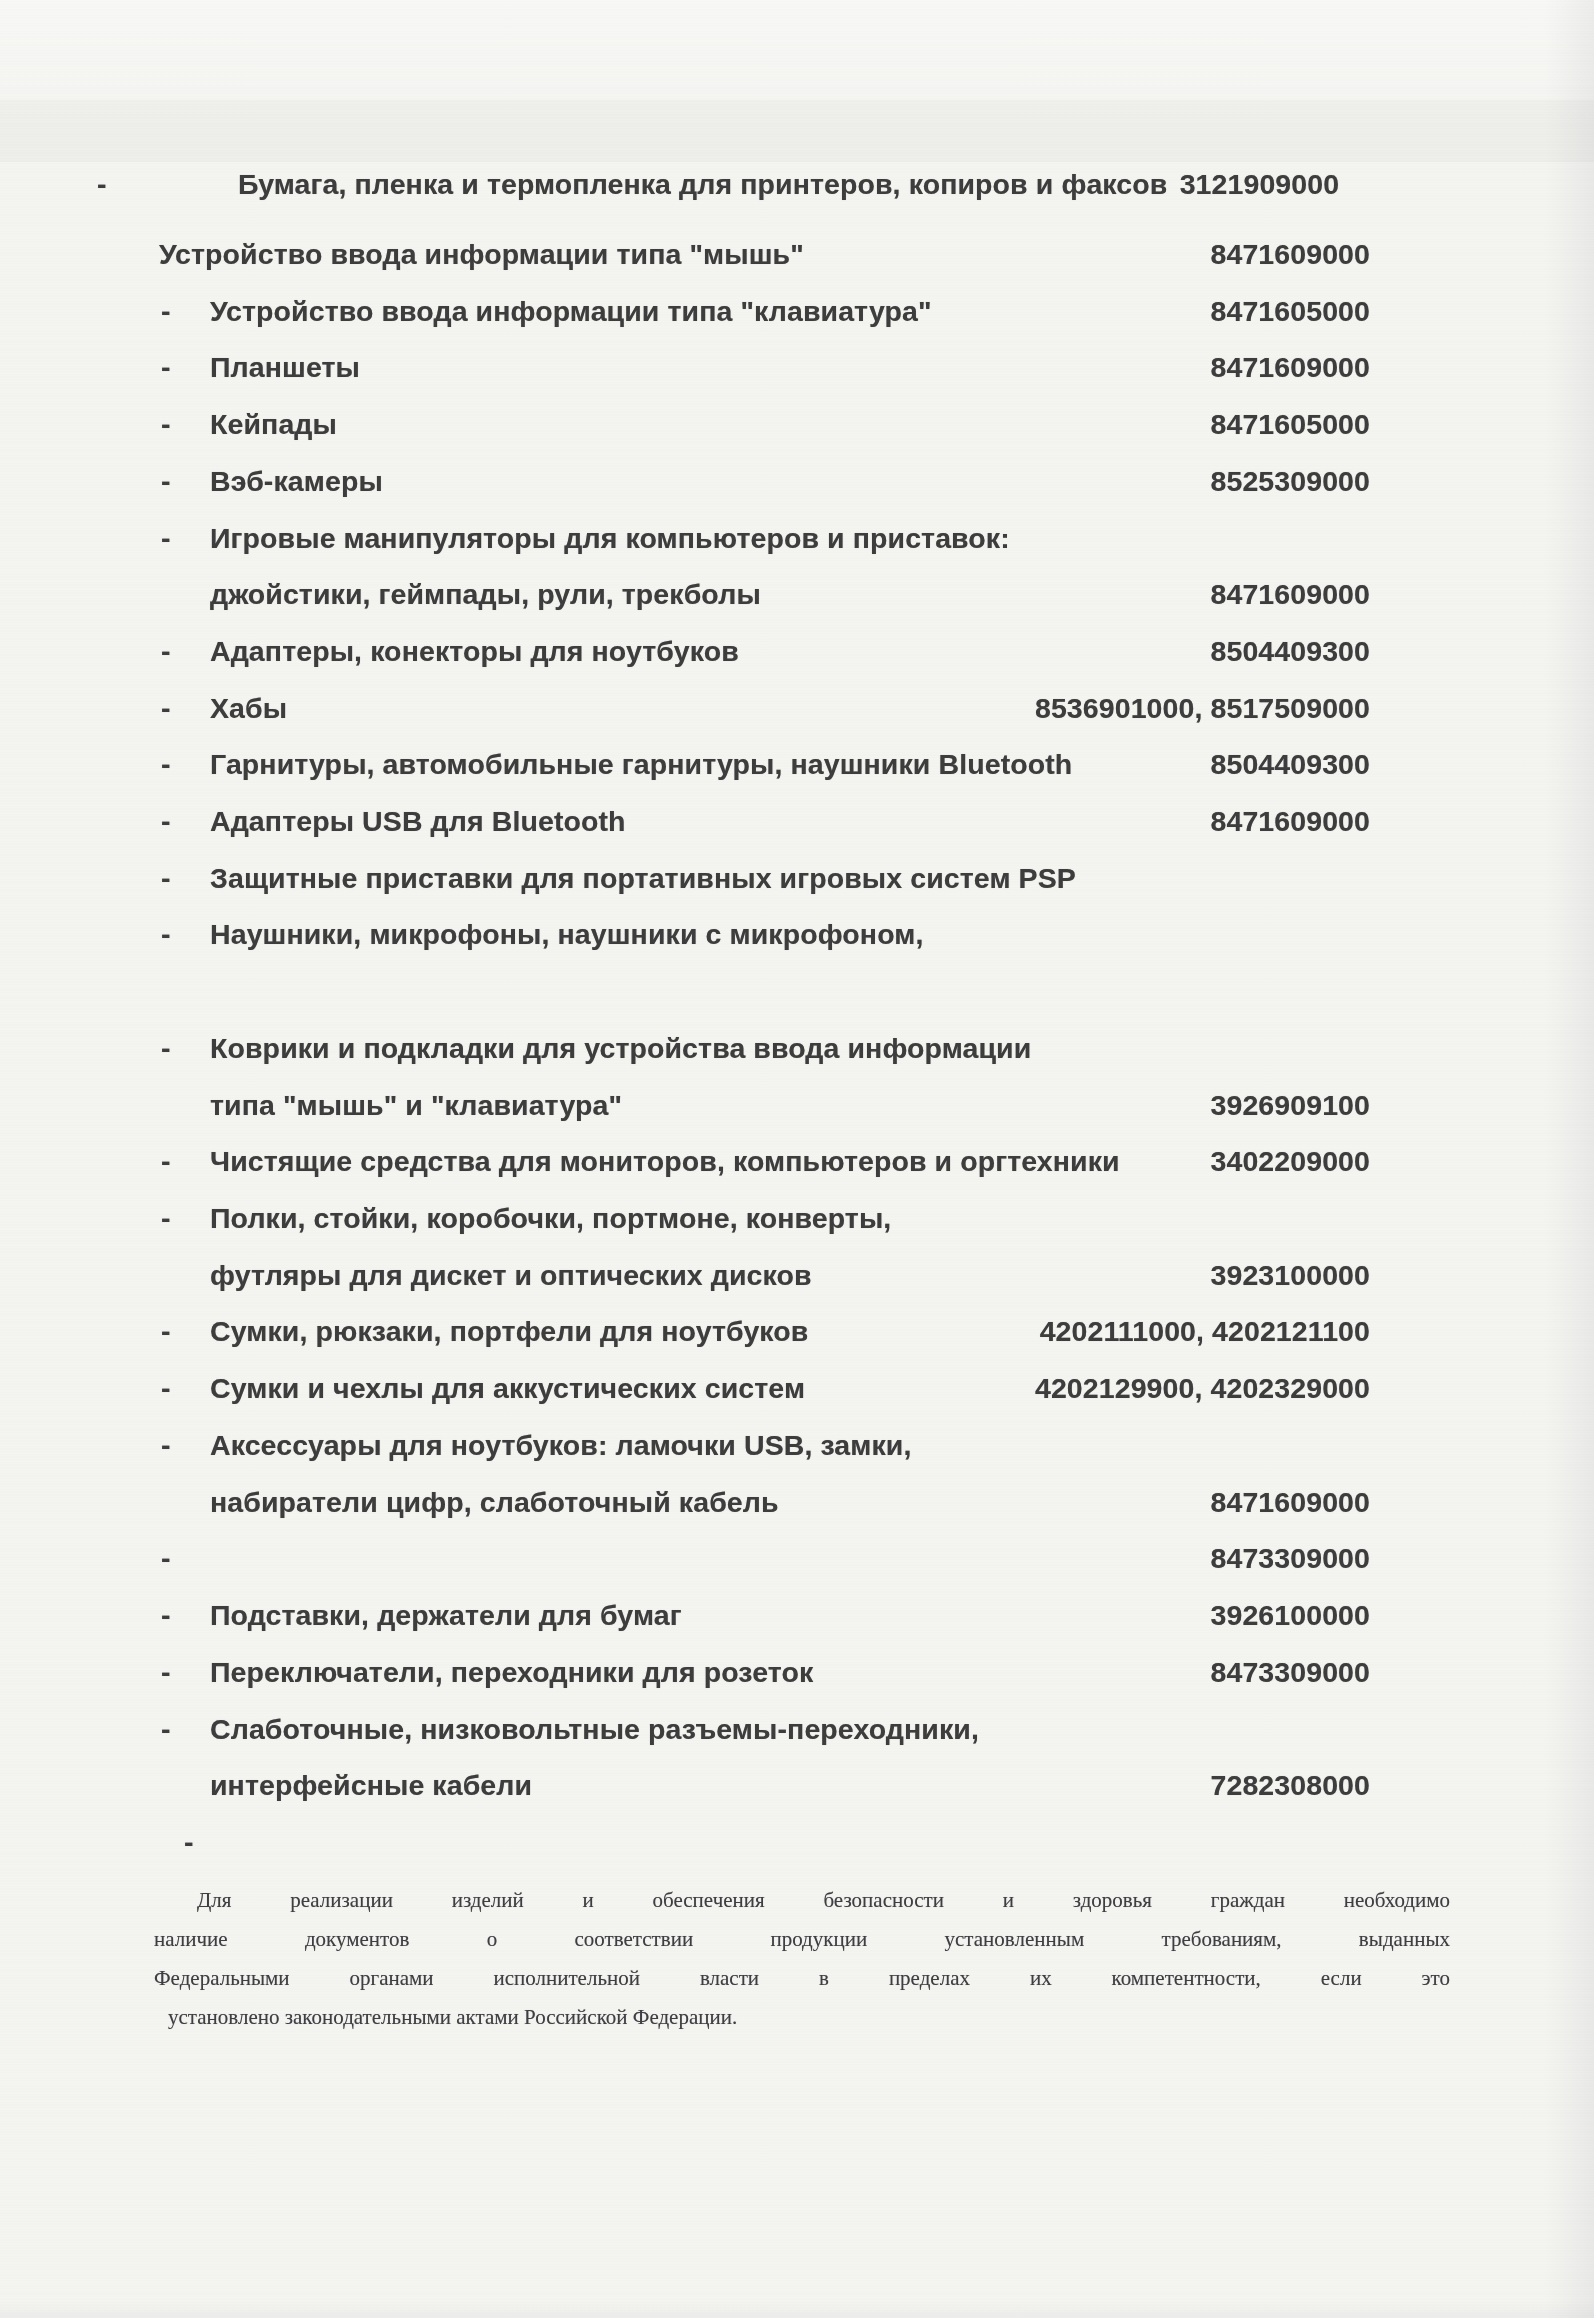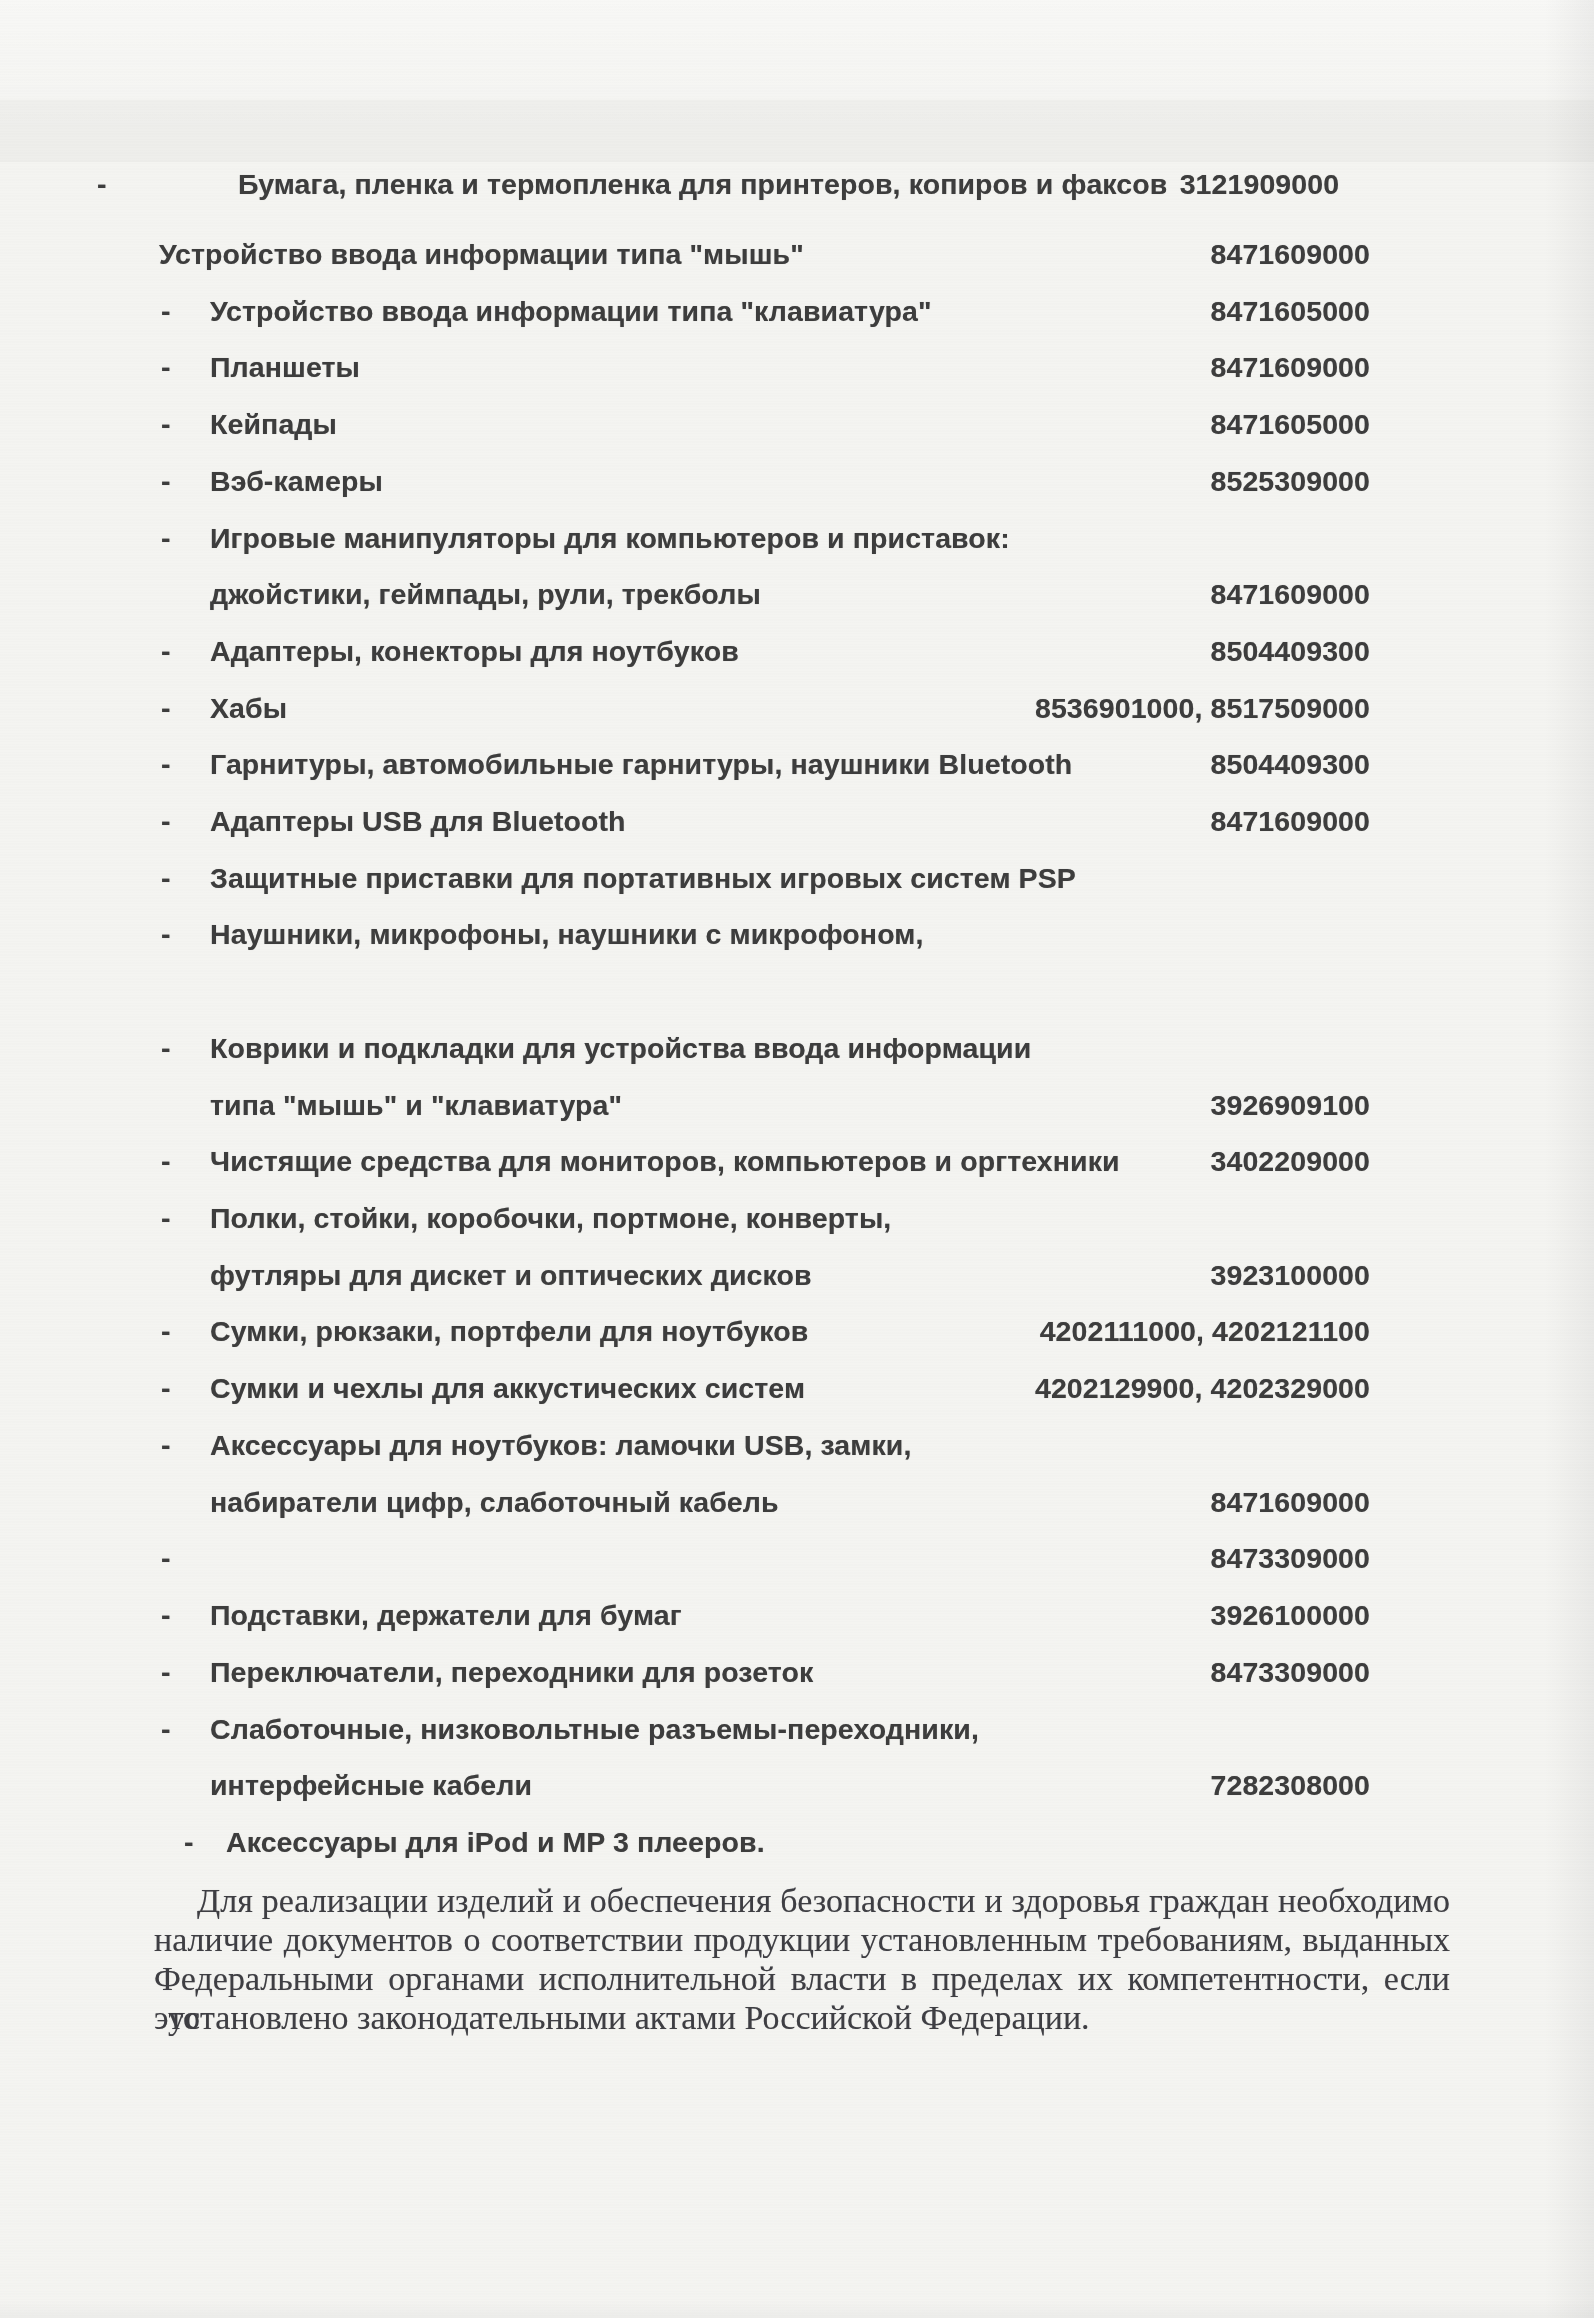--- a/index.html
+++ b/index.html
@@ -31,21 +31,21 @@
 
   .row.first .dash  { left:97px; }
   .row.first .label { position:static; display:inline; margin-left:238px; }
   .row.first .code  { position:static; display:inline; margin-left:12.2px; }
   .row.flush .label { left:159px; }
   .row.ipod  .dash  { left:184px; }
   .row.ipod  .label { left:226px; }
 
   .para {
     position:absolute; left:154px; top:1881px; width:1296px;
-    font-family:"Liberation Serif", serif; font-size:34px; color:#3e3e43;
+    font-family:"Liberation Serif", serif; font-size:21px; color:#3e3e43;
     text-shadow:0 0 0.7px rgba(62,62,67,0.4);
   }
   .para-line { height:39px; line-height:39px; text-align:justify; text-align-last:justify; }
   .para-line.first { text-indent:43px; }
   .para-line.last  { text-align-last:left;margin-left:14px; }
 </style>
 </head>
 <body>
 
 <div class="page">
@@ -170,21 +170,20 @@
       <div class="row norm" style="top: 1712px;">
         <span class="dash">-</span>
         <span class="label">Слаботочные, низковольтные разъемы-переходники,</span>
       </div>
       <div class="row cont" style="top: 1768px;">
         <span class="label">интерфейсные кабели</span>
         <span class="code">7282308000</span>
       </div>
       <div class="row ipod" style="top: 1825px;">
         <span class="dash">-</span>
-        <span class="label">Аксессуары для iPod и MP 3 плееров.</span>
       </div>
     </div>
   <div class="para">
       <div class="para-line first">Для реализации изделий и обеспечения безопасности и здоровья граждан необходимо</div>
       <div class="para-line">наличие документов о соответствии продукции установленным требованиям, выданных</div>
       <div class="para-line">Федеральными органами исполнительной власти в пределах их компетентности, если это</div>
       <div class="para-line last">установлено законодательными актами Российской Федерации.</div>
     </div>
 </div>
 

